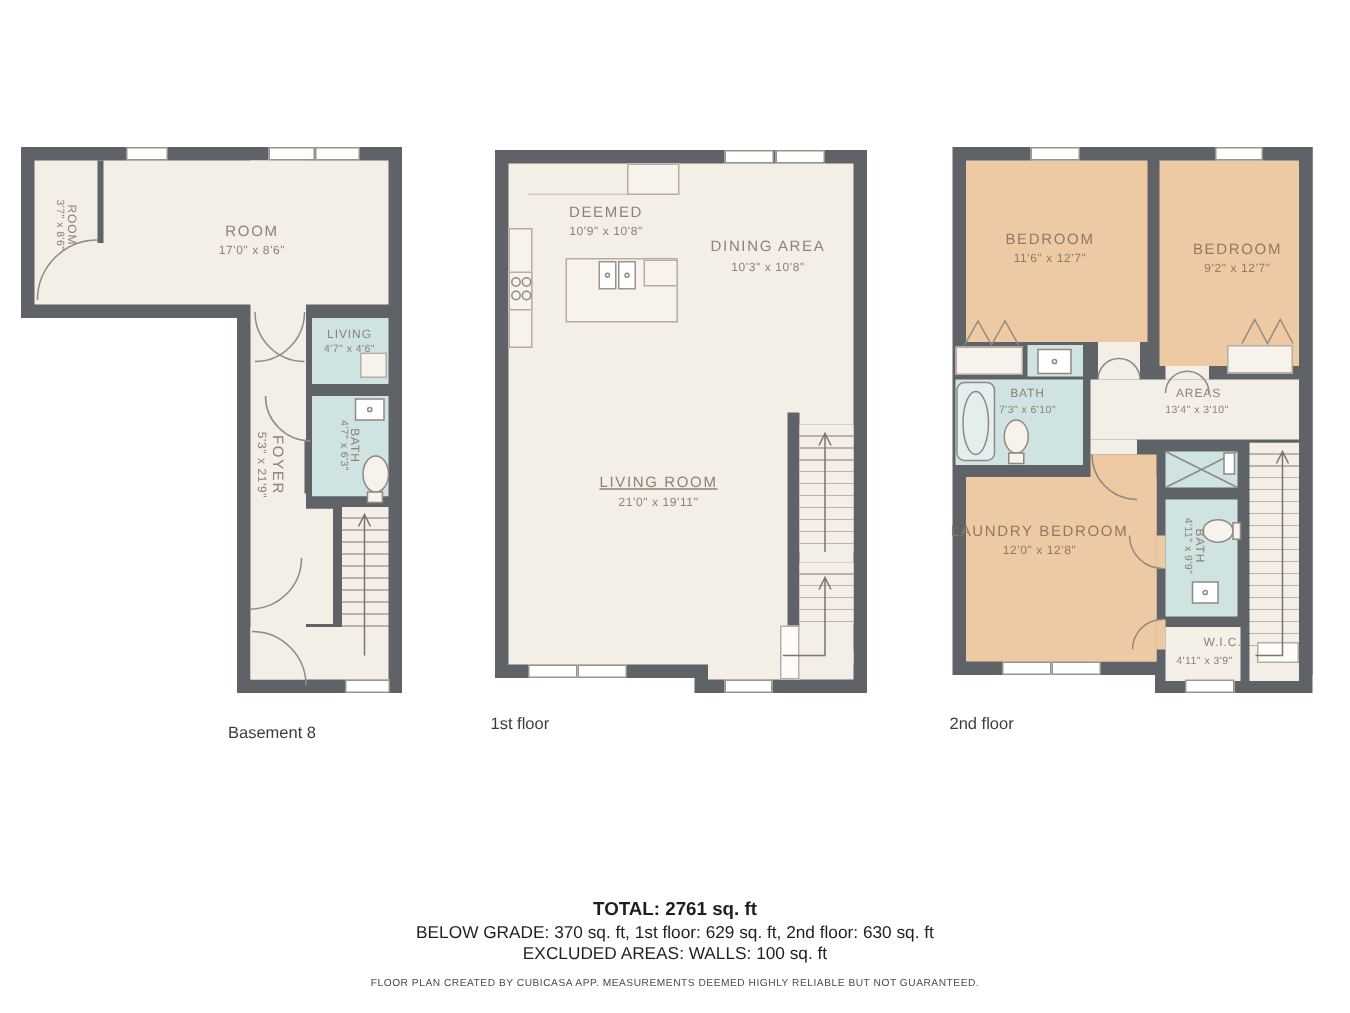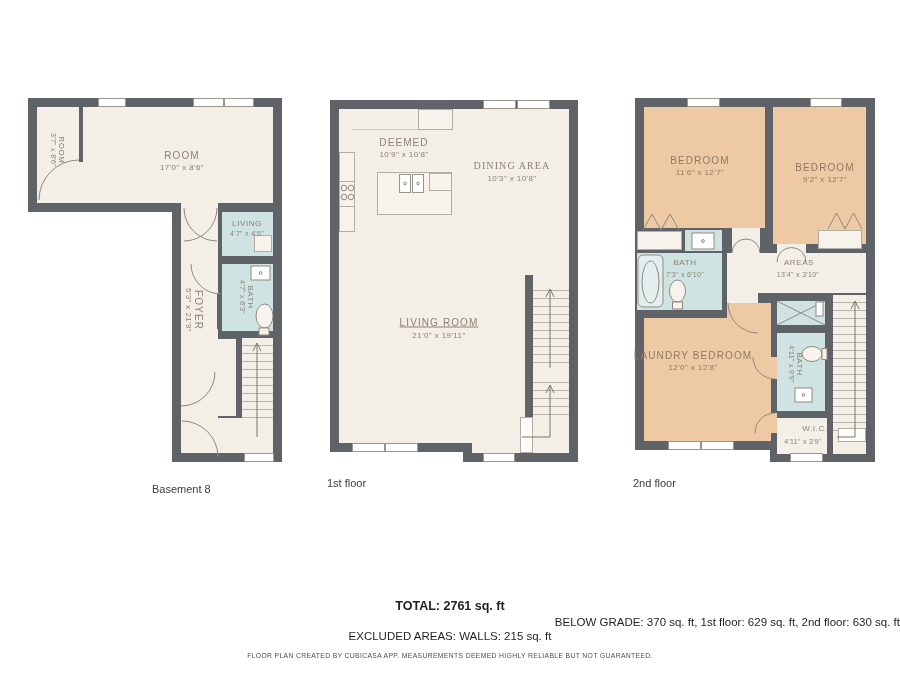--- a/index.html
+++ b/index.html
@@ -24,29 +24,29 @@
   .dim{position:absolute;transform:translate(-50%,-50%);white-space:nowrap;text-align:center;
        color:var(--label);font-size:8px;letter-spacing:.4px;}
   .sm{font-size:8px;letter-spacing:.6px;}
   .smd{font-size:7px;letter-spacing:.3px;}
   .ontan{color:var(--tanlabel);}
   .vert{transform:translate(-50%,-50%) rotate(90deg);}
   .floor-label{position:absolute;font-size:11px;color:#3d3d3d;}
   .summary{position:absolute;left:0;width:900px;text-align:center;color:#1f1f1f;}
   .t-total{top:599px;font-size:12.5px;font-weight:bold;}
   .t-line{font-size:11.5px;}
-  .t-l2{top:616px;text-align:right;} .t-l3{top:630px;}
+  .t-l2{top:616px;} .t-l3{top:630px;}
   .t-disc{top:652px;font-size:6.8px;letter-spacing:.35px;color:#4d4d4d;}
 </style>
 </head>
 <body>
 
 <div class="canvas">
 
-  <div class="abs" style="left:28px;top:98px;width:254px;height:365px;">
+  <div class="abs" style="left:14px;top:98px;width:254px;height:365px;">
     <div class="abs wall" style="left:0;top:0;width:254px;height:114px;"></div>
     <div class="abs wall" style="left:144px;top:0;width:110px;height:364px;"></div>
     <div class="abs floor" style="left:9px;top:9px;width:236px;height:96px;"></div>
     <div class="abs floor" style="left:153px;top:9px;width:37px;height:346px;"></div>
     <div class="abs floor" style="left:190px;top:241px;width:18px;height:77px;"></div>
     <div class="abs floor" style="left:153px;top:320px;width:92px;height:35px;"></div>
     <div class="abs wet" style="left:194px;top:114px;width:51px;height:44px;"></div>
     <div class="abs wet" style="left:194px;top:166px;width:51px;height:67px;"></div>
 
     <div class="abs wall" style="left:51px;top:9px;width:4px;height:55px;"></div>
@@ -131,21 +131,21 @@
         <circle cx="21" cy="97" r="2.8"></circle>
         <circle cx="75" cy="83.5" r="1.3"></circle>
         <circle cx="88" cy="83.5" r="1.3"></circle>
         <path stroke="#7b766d" d="M 220,268 L 220,190 M 216,197 L 220,189 L 224,197"></path>
         <path stroke="#7b766d" d="M 192,337 L 220,337 L 220,286 M 216,293 L 220,285 L 224,293"></path>
       </g>
     </svg>
 
     <div class="lbl" style="left:74px;top:42px;">DEEMED</div>
     <div class="dim" style="left:74px;top:54px;">10'9" x 10'8"</div>
-    <div class="lbl" style="left:182px;top:65px;font-family:Liberation Serif, serif;">DINING AREA</div>
+    <div class="lbl" style="left:182px;top:65px;">DINING AREA</div>
     <div class="dim" style="left:182px;top:78px;">10'3" x 10'8"</div>
     <div class="lbl" style="left:109px;top:222px;text-decoration:underline;">LIVING ROOM</div>
     <div class="dim" style="left:109px;top:235px;">21'0" x 19'11"</div>
   </div>
 
   <div class="abs" style="left:635px;top:98px;width:240px;height:367px;">
     <div class="abs wall" style="left:0;top:0;width:240px;height:352px;"></div>
     <div class="abs wall" style="left:135px;top:0;width:105px;height:364px;"></div>
 
     <div class="abs tan" style="left:9px;top:9px;width:121px;height:121px;"></div>
@@ -219,16 +219,16 @@
     <div class="lbl sm" style="left:180px;top:330px;">W.I.C.</div>
     <div class="dim smd" style="left:168px;top:343px;">4'11" x 3'9"</div>
   </div>
 
   <div class="floor-label" style="left:152px;top:483px;">Basement 8</div>
   <div class="floor-label" style="left:327px;top:477px;">1st floor</div>
   <div class="floor-label" style="left:633px;top:477px;">2nd floor</div>
 
   <div class="summary t-total">TOTAL: 2761 sq. ft</div>
   <div class="summary t-line t-l2">BELOW GRADE: 370 sq. ft, 1st floor: 629 sq. ft, 2nd floor: 630 sq. ft</div>
-  <div class="summary t-line t-l3">EXCLUDED AREAS: WALLS: 215 sq. ft</div>
+  <div class="summary t-line t-l3">EXCLUDED AREAS: WALLS: 100 sq. ft</div>
   <div class="summary t-disc">FLOOR PLAN CREATED BY CUBICASA APP. MEASUREMENTS DEEMED HIGHLY RELIABLE BUT NOT GUARANTEED.</div>
 
 </div>
 
 </body></html>

